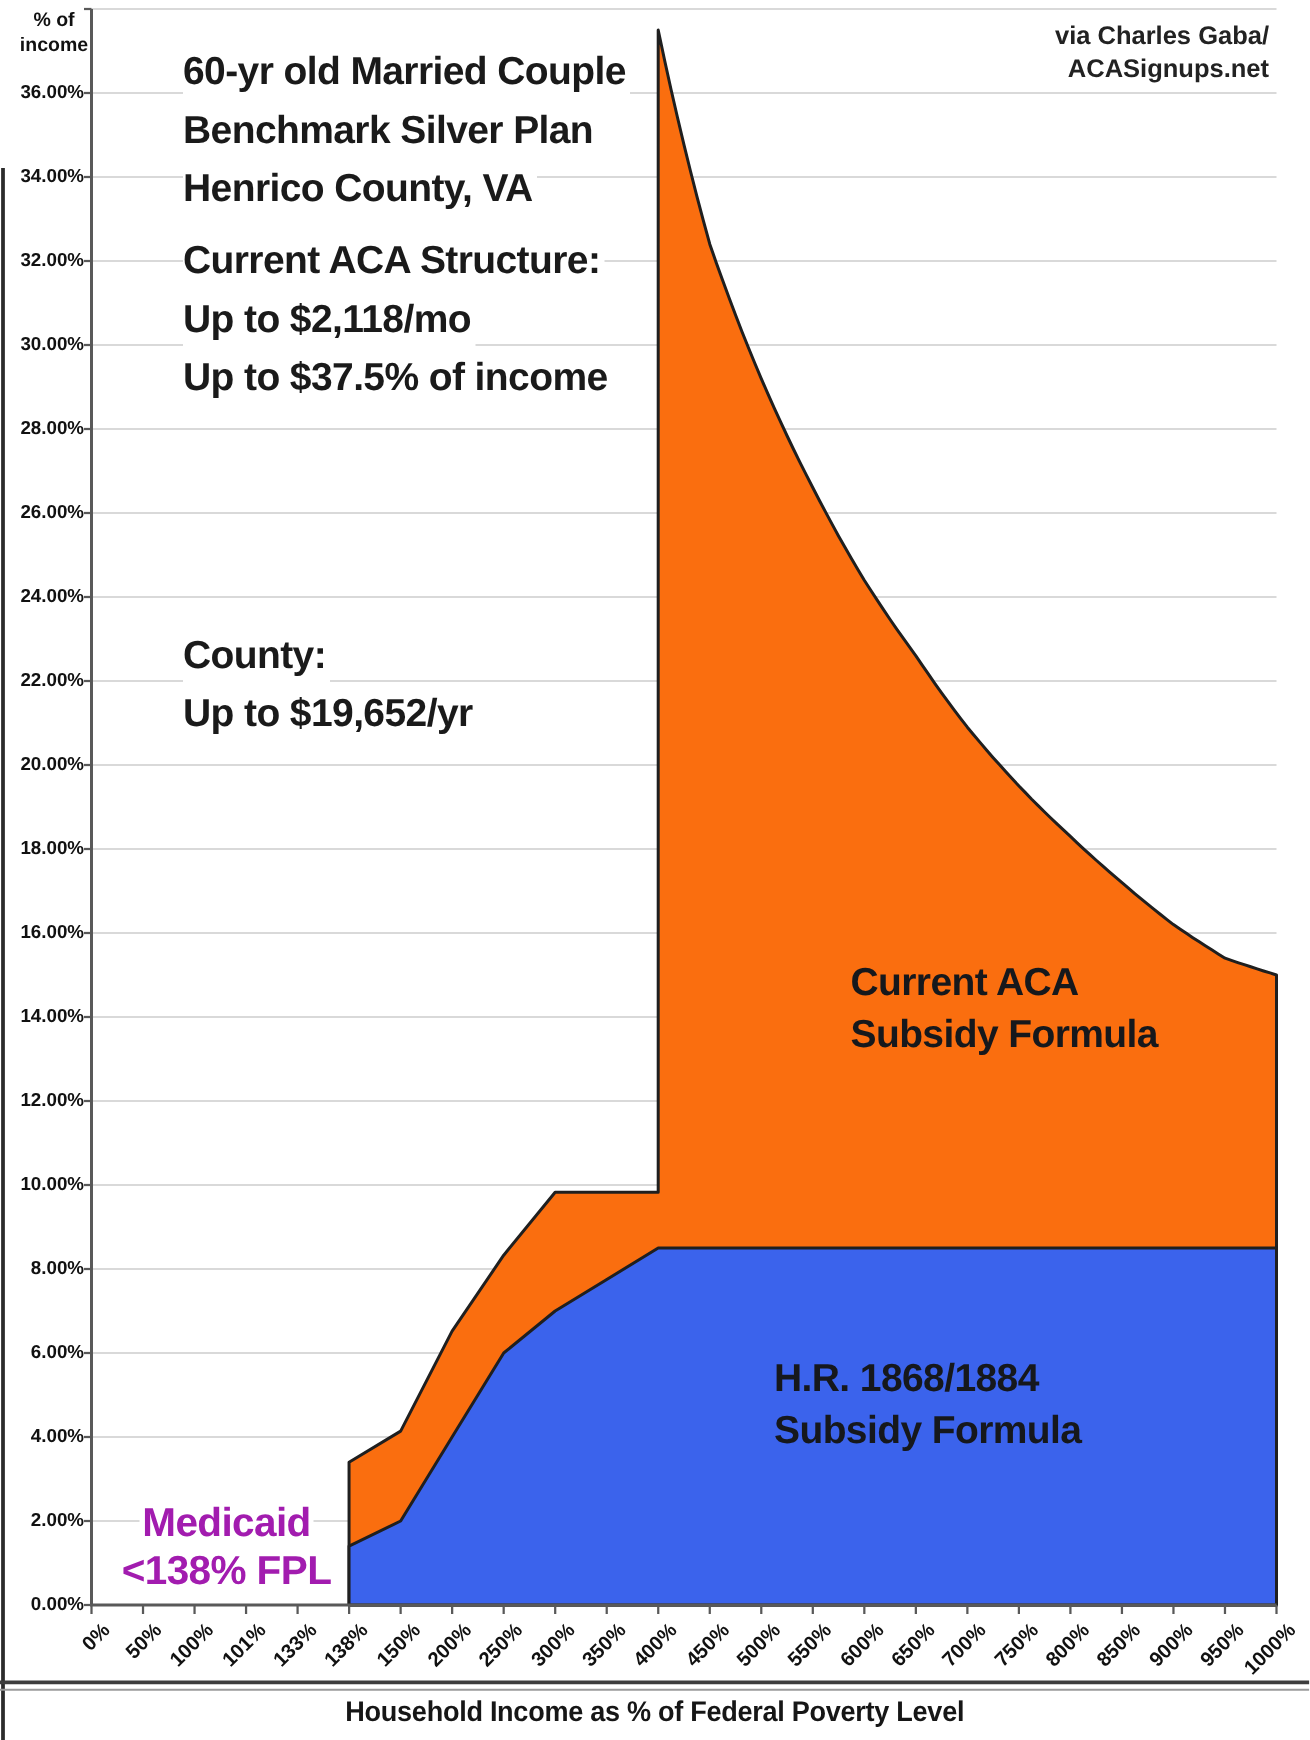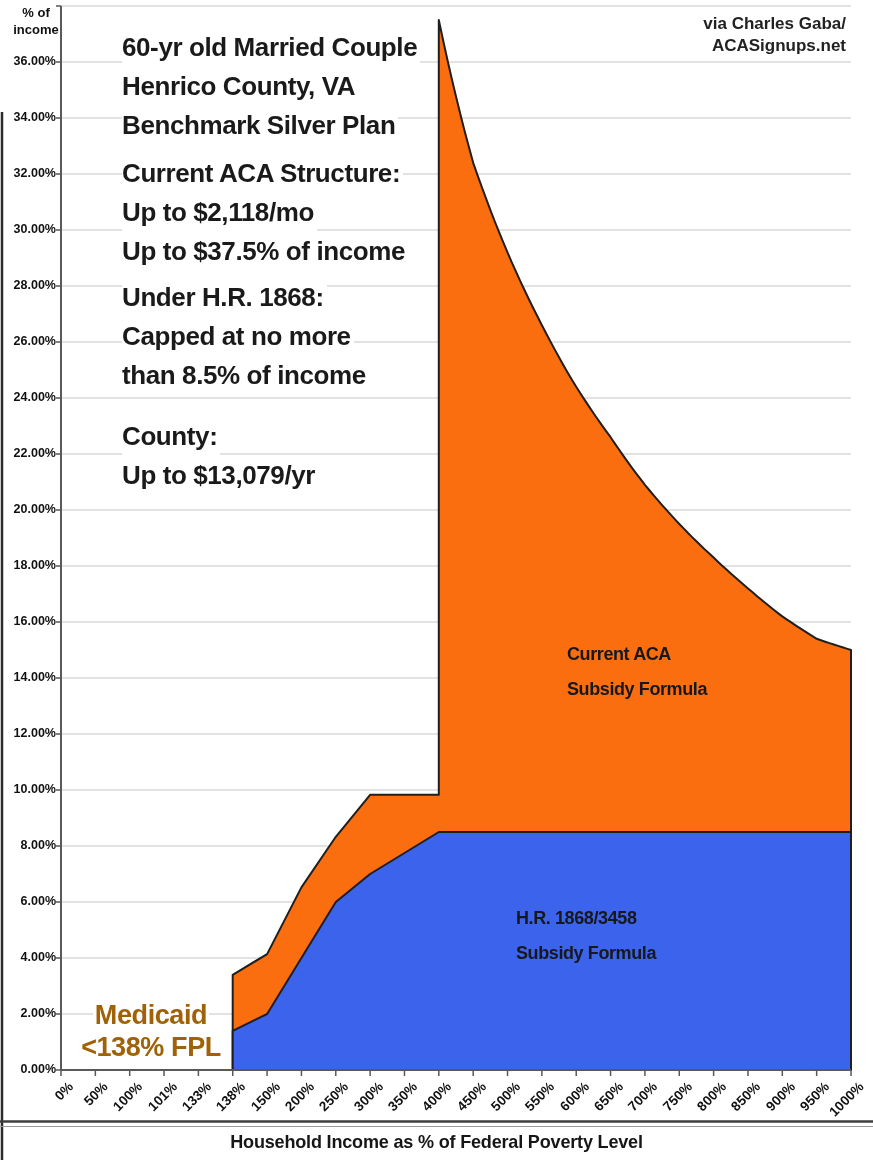--- a/index.html
+++ b/index.html
@@ -6,24 +6,24 @@
   #stage{
     position:relative;width:873px;height:1160px;overflow:hidden;background:#ffffff;
     font-family:"Liberation Sans",sans-serif;color:#111;
   }
   #chart-svg{position:absolute;left:0;top:0;z-index:1;}
   .txt{position:absolute;z-index:2;}
   
   .annot{font-size:26px;font-weight:bold;letter-spacing:-0.4px;line-height:39px;color:#1a1a1a;}
   .annot .line{display:table;background:#ffffff;padding:0 3px 0 0;white-space:nowrap;margin-left:27px;}
   
-  .arealabel{font-size:18px;font-weight:bold;letter-spacing:-0.4px;line-height:35px;color:#16181c;}
+  .arealabel{font-size:26px;font-weight:bold;letter-spacing:-0.4px;line-height:35px;color:#16181c;}
   .arealabel .line{display:block;white-space:nowrap;}
   
-  .medicaid{font-size:27px;font-weight:bold;letter-spacing:-0.4px;line-height:32px;color:#a16207;text-align:left;width:170px;}
+  .medicaid{font-size:27px;font-weight:bold;letter-spacing:-0.4px;line-height:32px;color:#a21caf;text-align:left;width:170px;}
   .medicaid .line{display:table;margin:0 auto;background:#ffffff;padding:0 2px;white-space:nowrap;}
   
   .attrib{font-size:17px;font-weight:bold;line-height:22px;text-align:right;color:#222;}
   .attrib .line{display:block;white-space:nowrap;margin-left:23px;}
   
   .yunit{font-size:13px;font-weight:bold;line-height:17px;text-align:center;width:56px;color:#111;}
   .yunit .line{display:block;}
   
   .ytick{position:absolute;z-index:2;font-size:12.5px;font-weight:bold;color:#111;
          width:60px;text-align:right;white-space:nowrap;}
@@ -118,48 +118,43 @@
       <div class="line">income</div>
     </div>
 
   <div class="txt attrib" style="right:27px;top:13px;">
       <div class="line">via Charles Gaba/</div>
       <div class="line">ACASignups.net</div>
     </div>
 
   <div class="txt annot" style="left:95px;top:28px;">
       <div class="line">60-yr old Married Couple</div>
+      <div class="line">Benchmark Silver Plan</div>
       <div class="line">Henrico County, VA</div>
-      <div class="line">Benchmark Silver Plan</div>
     </div>
 
   <div class="txt annot" style="left:95px;top:154px;">
       <div class="line">Current ACA Structure:</div>
       <div class="line">Up to $2,118/mo</div>
       <div class="line">Up to $37.5% of income</div>
     </div>
 
-  <div class="txt annot" style="left:95px;top:278px;">
-      <div class="line">Under H.R. 1868:</div>
-      <div class="line">Capped at no more</div>
-      <div class="line">than 8.5% of income</div>
-    </div>
 
   <div class="txt annot" style="left:95px;top:417px;">
       <div class="line">County:</div>
-      <div class="line">Up to $13,079/yr</div>
+      <div class="line">Up to $19,652/yr</div>
     </div>
 
   <div class="txt arealabel" style="left:567px;top:637px;">
       <div class="line">Current ACA</div>
       <div class="line">Subsidy Formula</div>
     </div>
 
   <div class="txt arealabel" style="left:516px;top:901px;">
-      <div class="line">H.R. 1868/3458</div>
+      <div class="line">H.R. 1868/1884</div>
       <div class="line">Subsidy Formula</div>
     </div>
 
   <div class="txt medicaid" style="left:66px;top:999px;">
       <div class="line">Medicaid</div>
       <div class="line">&lt;138% FPL</div>
     </div>
 
   <div class="txt xtitle">Household Income as % of Federal Poverty Level</div>
 

